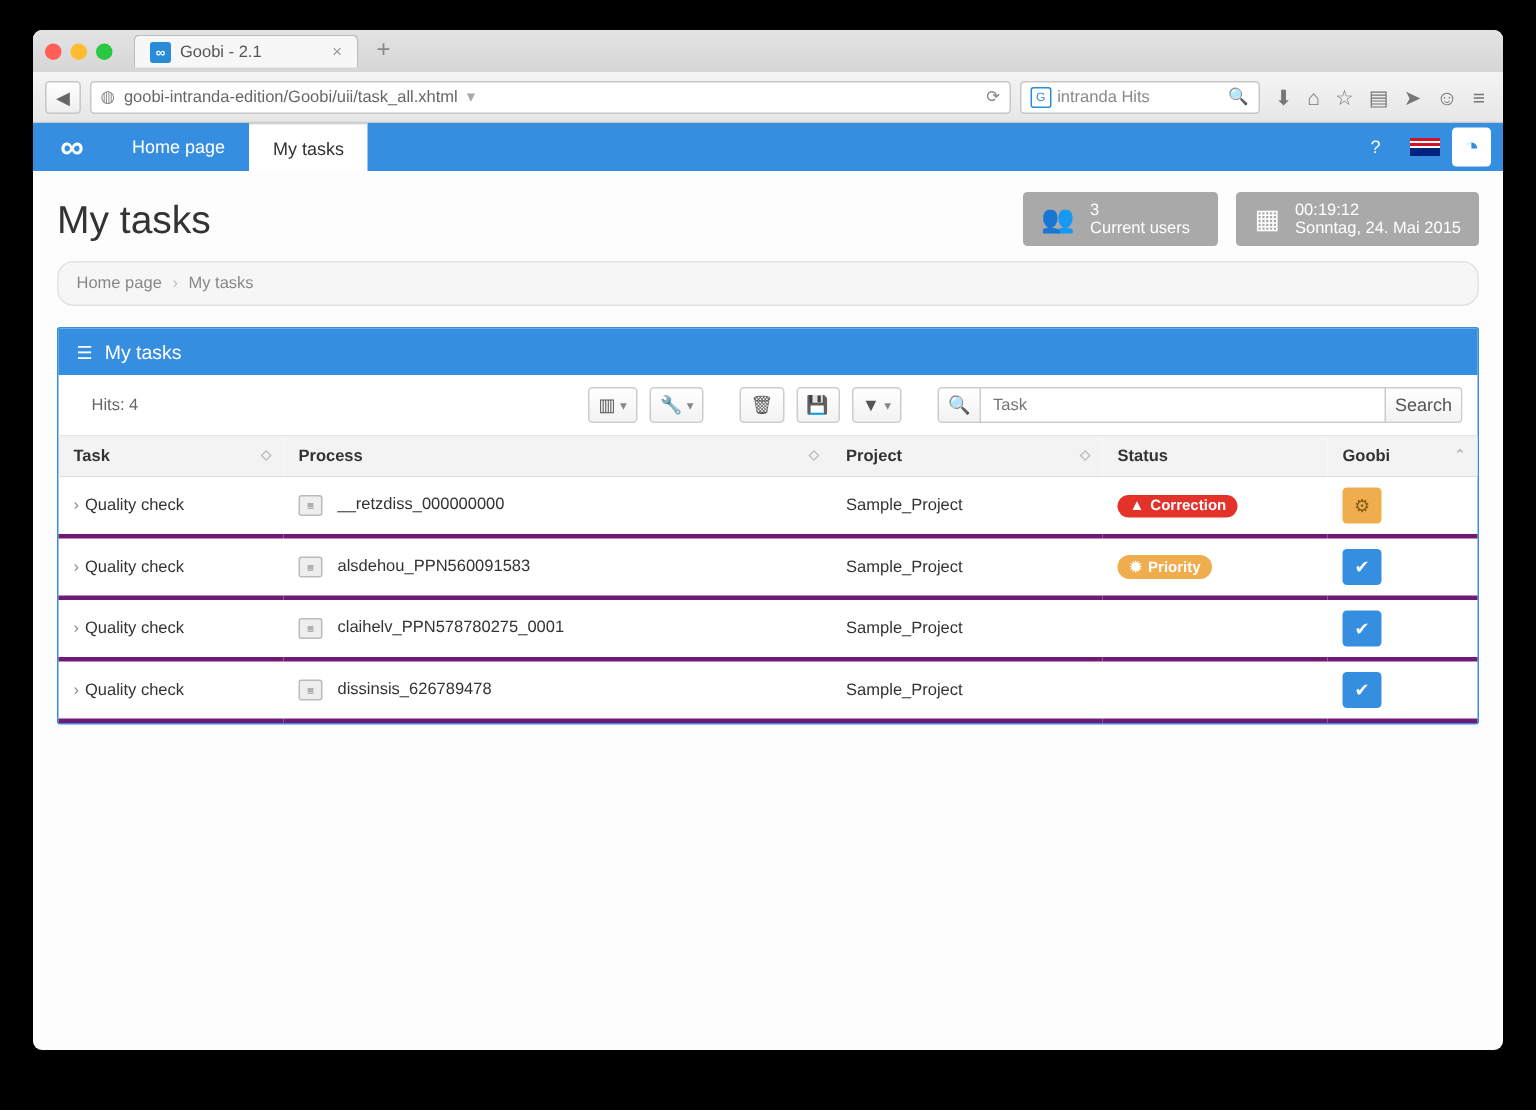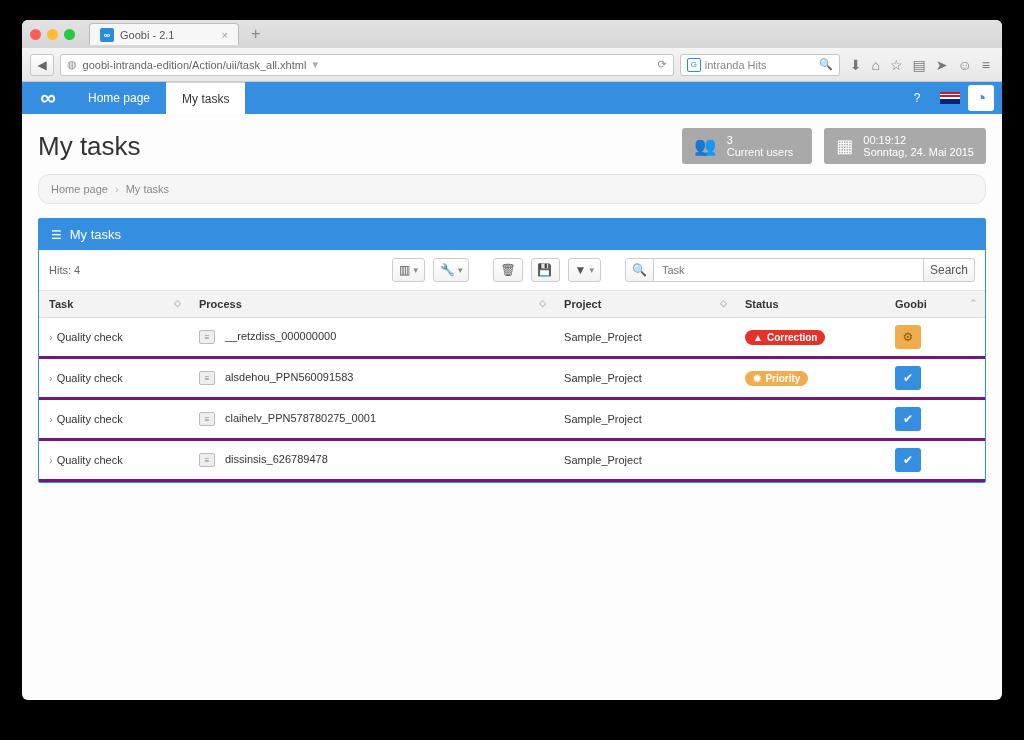--- a/index.html
+++ b/index.html
@@ -172,21 +172,21 @@
     background:#368ee0; color:#fff;
     padding:8px 12px; font-size:13px; font-weight:500;
     display:flex; align-items:center; gap:8px;
   }
   .panel-head .list-icon::before { content:"\2630"; font-size:12px;}
 
   .toolbar {
     display:flex; align-items:center; padding:8px 10px; gap:8px;
     border-bottom:1px solid #e5e5e5;
   }
-  .hits { color:#666; font-size:11px; flex:0 0 auto; margin-right:auto;}
+  .hits { color:#666; font-size:11px; flex:0 0 auto; margin-right:auto;margin-left:12px;}
   .btn {
     border:1px solid #ccc; background:linear-gradient(#fff,#f2f2f2);
     border-radius:3px; height:24px; min-width:28px;
     display:flex; align-items:center; justify-content:center;
     color:#555; font-size:12px; padding:0 6px;
   }
   .btn.caret::after { content:" \25BE"; font-size:9px; color:#888; margin-left:3px;}
   .searchbox {
     display:flex; align-items:center;
   }
@@ -254,21 +254,21 @@
       <span>Goobi - 2.1</span>
       <span class="x">×</span>
     </div>
     <div class="newtab">+</div>
   </div>
 
   <div class="urlbar-row">
     <div class="round-btn">◀</div>
     <div class="urlfield">
       <span class="globe">◍</span>
-      <span>goobi-intranda-edition/Action/uii/task_all.xhtml</span>
+      <span>goobi-intranda-edition/Goobi/uii/task_all.xhtml</span>
       <span style="color:#aaa;">▾</span>
       <span class="refresh">⟳</span>
     </div>
     <div class="searchfield">
       <span class="sicon">G</span>
       <span>intranda Hits</span>
       <span style="margin-left:auto;color:#aaa;">🔍</span>
     </div>
     <div class="tool-icons">
       <span>⬇</span>

